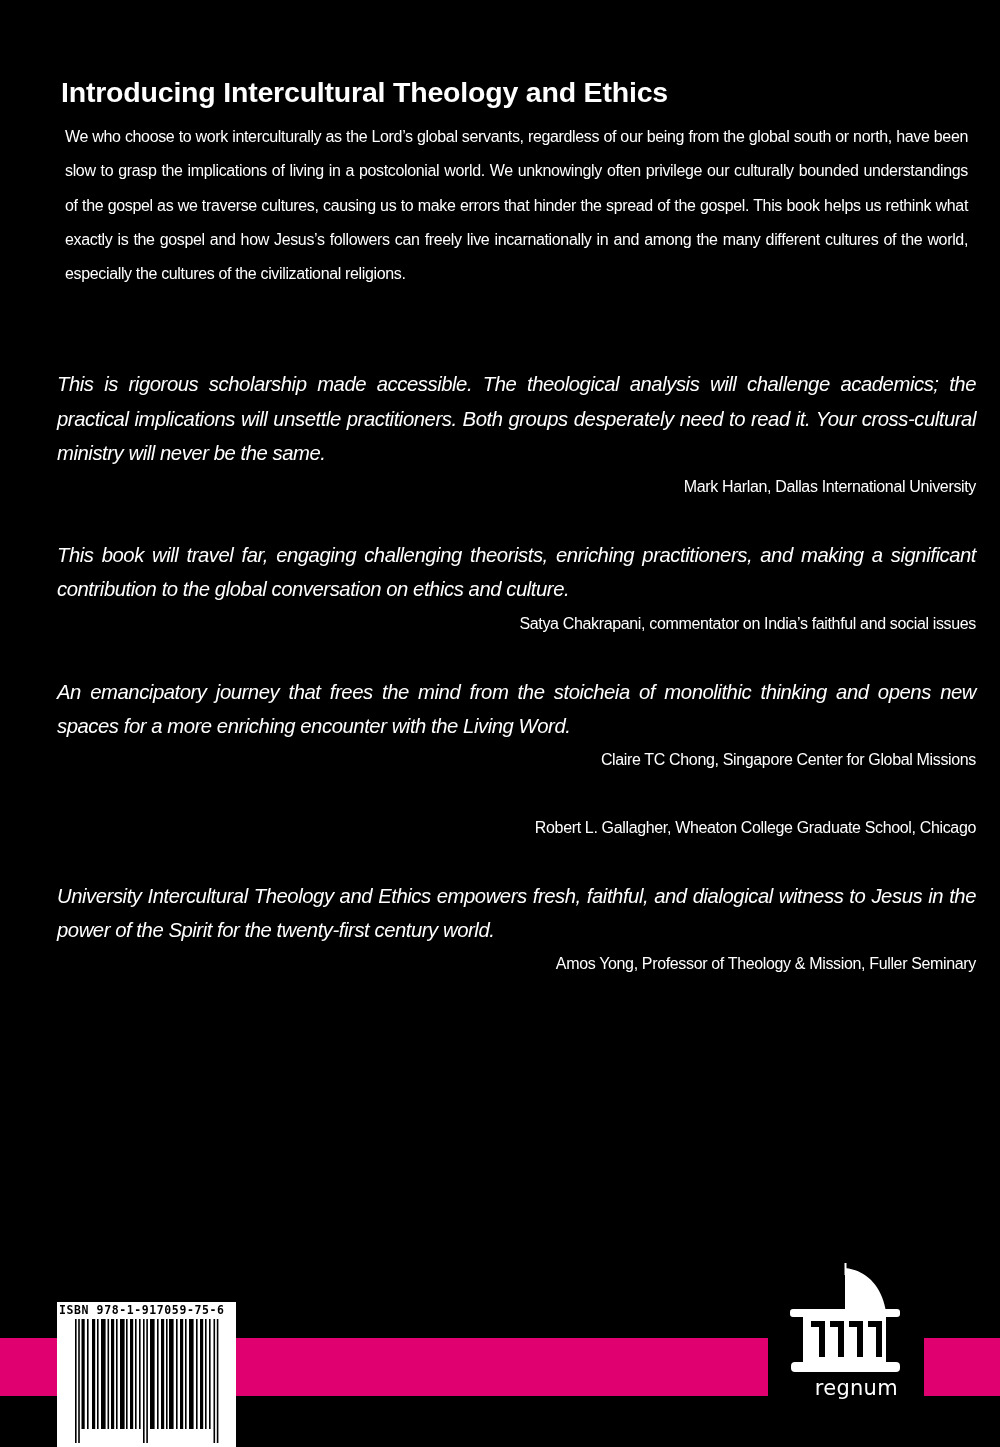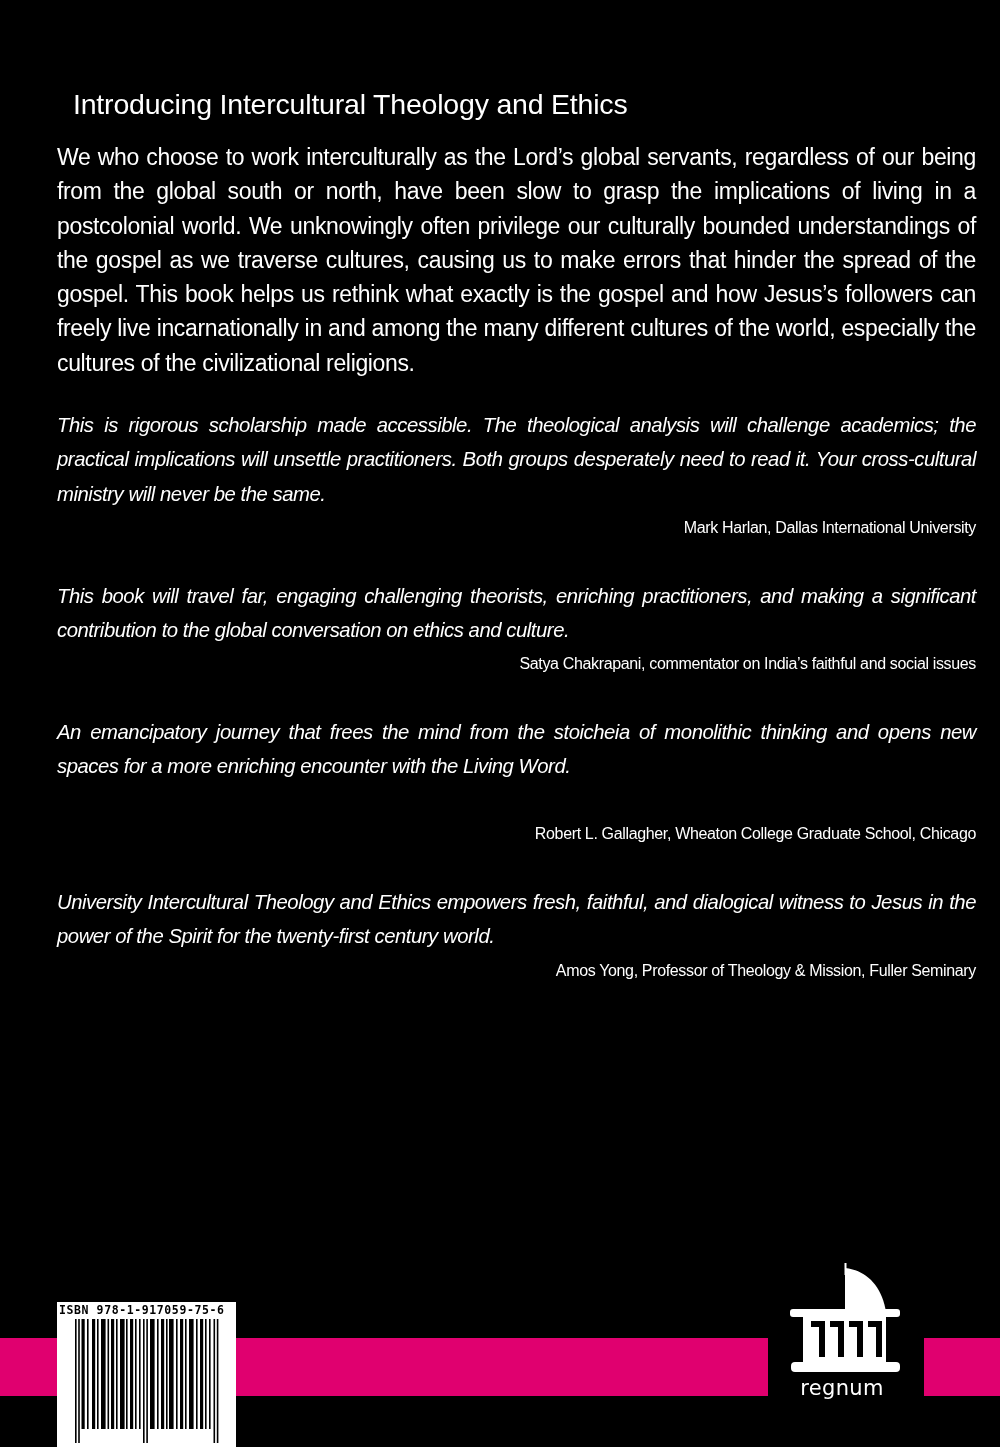--- a/index.html
+++ b/index.html
@@ -15,38 +15,38 @@
     color: #ffffff;
     font-family: "Liberation Sans", "DejaVu Sans", sans-serif;
   }
   .content {
     position: absolute;
     left: 57px;
     top: 68px;
     width: 919px;
   }
   .title {
-    font-weight: normal;
+    font-weight: bold;
     font-size: 28.5px;
     line-height: 40px;
-    margin: 16px;
+    margin: 4px;
     letter-spacing: -0.2px;
     white-space: nowrap;
   }
   .blurb {
-    font-size: 23px;
+    font-size: 16px;
     line-height: 34.3px;
     text-align: justify;
-    margin: 0;
+    margin: 8px;
     letter-spacing: -0.35px;
   }
   .blurb::after { content: ""; display: inline-block; width: 100%; height: 0; }
   .blurb.last-line-left::after { display: none; }
   .quotes {
-    margin-top: 28px;
+    margin-top: 76px;
   }
   .quote-block {
     margin-bottom: 33.5px;
   }
   .quote-text {
     font-style: italic;
     font-size: 20.3px;
     line-height: 34.3px;
     text-align: justify;
     text-align-last: left;
@@ -109,21 +109,21 @@
     left: 786px;
     top: 1260px;
     width: 120px;
     height: 150px;
   }
   .logo-word {
     position: absolute;
     left: 0;
     top: 116px;
     width: 112px;
-    text-align: center;
+    text-align: right;
     font-family: "DejaVu Sans", sans-serif;
     font-size: 21px;
     color: #fff;
     letter-spacing: 0.3px;
   }
 </style>
 </head>
 <body>
 
 <div class="pink" style="left:0;width:57px;"></div>
@@ -138,20 +138,21 @@
     <div class="quote-block">
       <p class="quote-text">This is rigorous scholarship made accessible. The theological analysis will challenge academics; the practical implications will unsettle practitioners. Both groups desperately need to read it. Your cross-cultural ministry will never be the same.</p>
       <p class="quote-attr">Mark Harlan, Dallas International University</p>
     </div>
     <div class="quote-block">
       <p class="quote-text">This book will travel far, engaging challenging theorists, enriching practitioners, and making a significant contribution to the global conversation on ethics and culture.</p>
       <p class="quote-attr">Satya Chakrapani, commentator on India’s faithful and social issues</p>
     </div>
     <div class="quote-block">
       <p class="quote-text">An emancipatory journey that frees the mind from the stoicheia of monolithic thinking and opens new spaces for a more enriching encounter with the Living Word.</p>
+      <p class="quote-attr">Claire TC Chong, Singapore Center for Global Missions</p>
     </div>
     <div class="quote-block">
       <p class="quote-attr">Robert L. Gallagher, Wheaton College Graduate School, Chicago</p>
     </div>
     <div class="quote-block">
       <p class="quote-text">University Intercultural Theology and Ethics empowers fresh, faithful, and dialogical witness to Jesus in the power of the Spirit for the twenty-first century world.</p>
       <p class="quote-attr">Amos Yong, Professor of Theology &amp; Mission, Fuller Seminary</p>
     </div>
   </div>
 </div>

